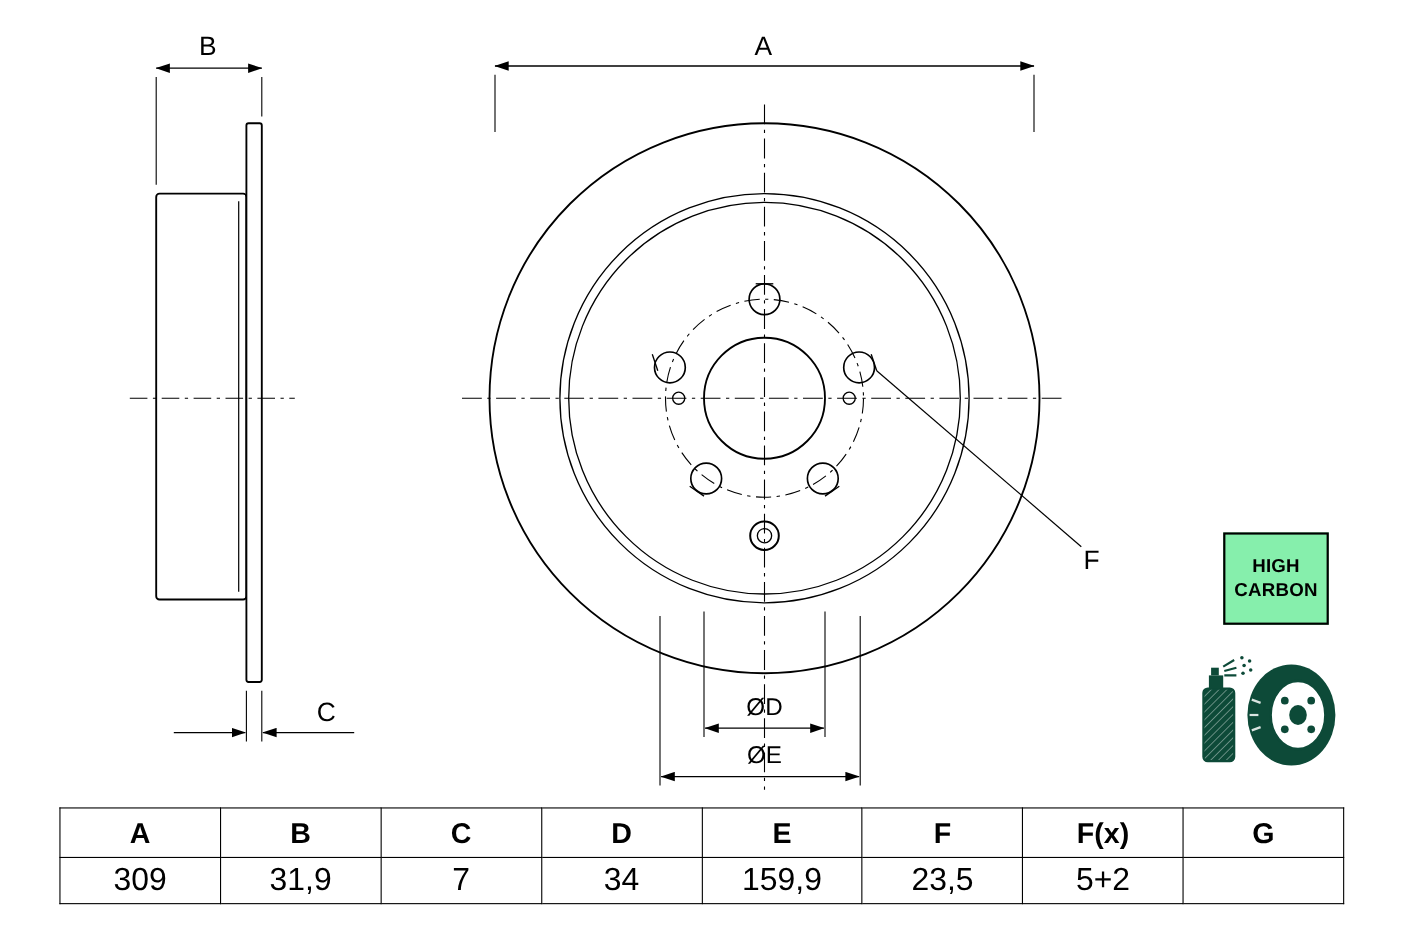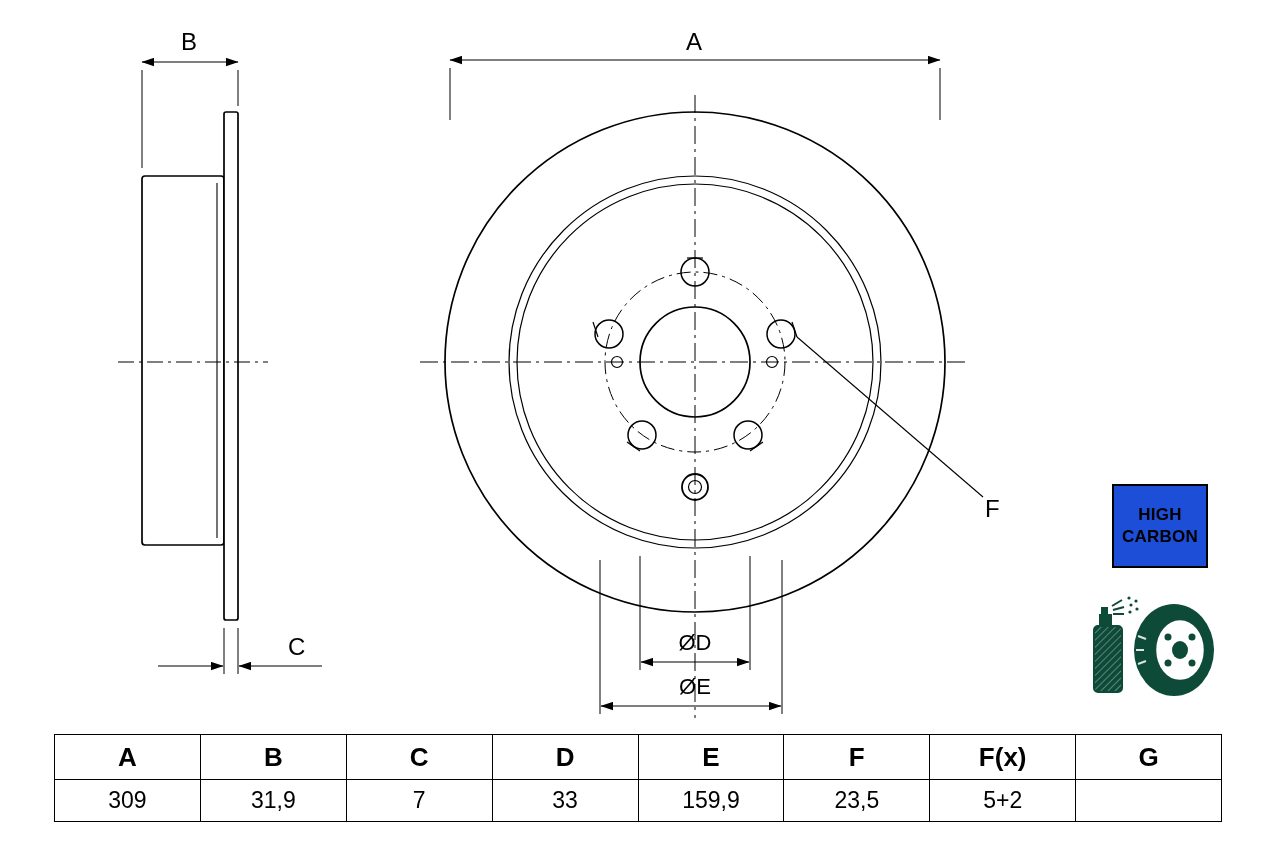--- a/index.html
+++ b/index.html
@@ -9,33 +9,33 @@
   }
   svg text{font-family:"Liberation Sans",sans-serif;fill:#000;}
   .dim-label{font-size:24px;}
   .dia-label{font-size:22px;}
   .drawing-svg{position:absolute;left:0;top:0;}
   .badge{
     position:absolute;left:1112px;top:484px;width:92px;height:80px;
     border:2.5px solid #000;display:flex;flex-direction:column;
     align-items:center;justify-content:center;
     font-weight:bold;font-size:17px;line-height:1.3;letter-spacing:.2px;
-    background:#1d4ed8;
+    background:#86efac;
   }
   .icon-svg{position:absolute;left:1086px;top:592px;}
   .spec-table{
     position:absolute;left:54px;top:734px;width:1168px;
     border-collapse:collapse;table-layout:fixed;background:#fff;
   }
   .spec-table td{
     border:1px solid #000;text-align:center;vertical-align:middle;
     padding:0;overflow:hidden;
   }
   .spec-table tr.hdr td{height:44px;font-weight:bold;font-size:26px;}
-  .spec-table tr.val td{height:41px;font-size:23px;}
+  .spec-table tr.val td{height:41px;font-size:29px;}
 </style>
 </head>
 <body>
 
 <div class="canvas">
 
   <svg class="drawing-svg" width="1280" height="732" viewBox="0 0 1280 732">
     <defs>
       <marker id="arrow" viewBox="0 0 12 8" refX="11.5" refY="4" markerWidth="13" markerHeight="9" orient="auto-start-reverse" markerUnits="userSpaceOnUse">
         <path d="M0,0 L12,4 L0,8 Z" fill="#000"></path>
@@ -186,21 +186,21 @@
         <td>D</td>
         <td>E</td>
         <td>F</td>
         <td>F(x)</td>
         <td>G</td>
       </tr>
       <tr class="val">
         <td>309</td>
         <td>31,9</td>
         <td>7</td>
-        <td>33</td>
+        <td>34</td>
         <td>159,9</td>
         <td>23,5</td>
         <td>5+2</td>
         <td></td>
       </tr>
     </tbody>
   </table>
 
 </div>
 

